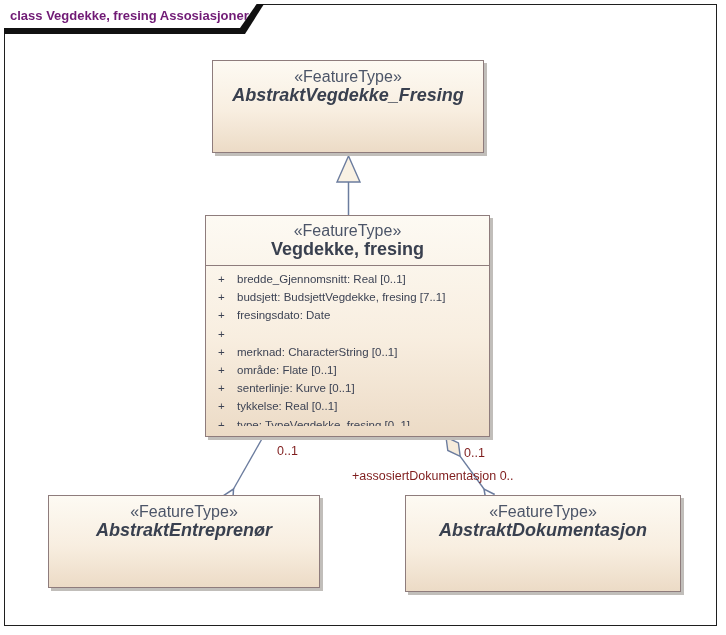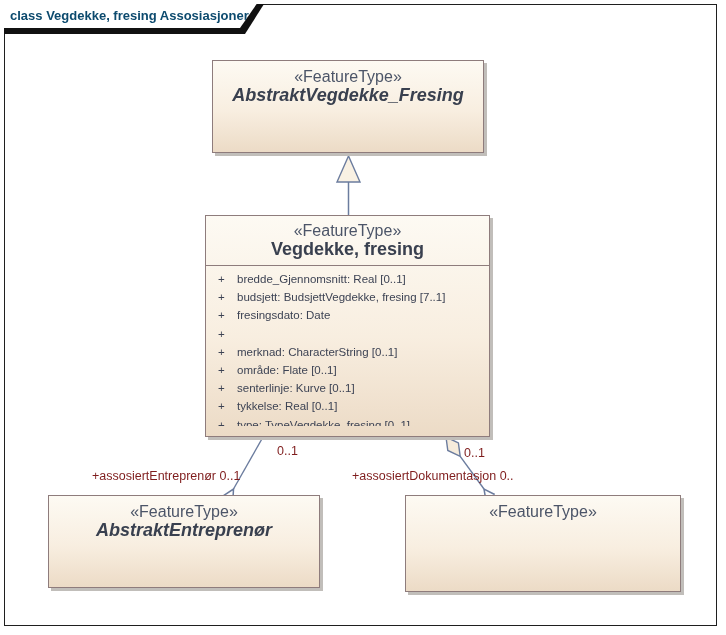--- a/index.html
+++ b/index.html
@@ -15,21 +15,21 @@
   .frame-tab {
     position:absolute; left:4px; top:4px; width:260px; height:30px;
     background:#111; clip-path:polygon(0 0, 100% 0, calc(100% - 19px) 100%, 0 100%);
   }
   .frame-tab-inner {
     position:absolute; left:2px; top:2px; width:256px; height:26px;
     background:#ffffff; clip-path:polygon(0 0, 100% 0, calc(100% - 18px) 100%, 0 100%);
     display:flex; align-items:center;
   }
   .frame-tab-inner span {
-    font-size:13px; font-weight:bold; color:#0c4a6e; padding-left:8px; white-space:nowrap;
+    font-size:13px; font-weight:bold; color:#701a75; padding-left:8px; white-space:nowrap;
   }
   
   .uml-class {
     position:absolute; box-sizing:border-box;
     background:linear-gradient(180deg, #fdfaf3 0%, #f8eee0 55%, #ecdbc6 100%);
     border:1.4px solid #8e7c7c;
     box-shadow:3px 3px 0 #c1beba;
     color:#3a4254; text-align:center;
   }
   .cls-header { padding-top:8px; }
@@ -76,21 +76,20 @@
       <line x1="263" y1="437" x2="233.5" y2="489" stroke="#6b7c9e" stroke-width="1.4" marker-end="url(#openArrow)"></line>
     </g>
 
     <g>
       <polygon points="446,437 458.4,442.9 460.2,456.4 447.8,450.5" fill="#f6ecdc" stroke="#6b7c9e" stroke-width="1.4"></polygon>
       <line x1="460.2" y1="456.4" x2="484" y2="489" stroke="#6b7c9e" stroke-width="1.4" marker-end="url(#openArrow)"></line>
     </g>
   </svg>
 
   <div class="conn-label" style="left:277px; top:444px;">0..1</div>
-  <div class="conn-label" style="left:92px; top:469px;">+assosiertEntreprenør 0..1</div>
   <div class="conn-label" style="left:464px; top:446px;">0..1</div>
   <div class="conn-label" style="left:352px; top:469px;">+assosiertDokumentasjon 0..</div>
 
   <div class="uml-class abstract" style="left:212px; top:60px; width:272px; height:93px;">
     <div class="cls-header">
       <div class="stereotype">«FeatureType»</div>
       <div class="cls-name">AbstraktVegdekke_Fresing</div>
     </div>
   </div>
 
@@ -141,16 +140,17 @@
   <div class="uml-class abstract" style="left:48px; top:495px; width:272px; height:93px;">
     <div class="cls-header">
       <div class="stereotype">«FeatureType»</div>
       <div class="cls-name">AbstraktEntreprenør</div>
     </div>
   </div>
 
   <div class="uml-class abstract" style="left:405px; top:495px; width:276px; height:97px;">
     <div class="cls-header">
       <div class="stereotype">«FeatureType»</div>
+      <div class="cls-name">AbstraktDokumentasjon</div>
     </div>
   </div>
 
 </div>
 
 </body></html>

